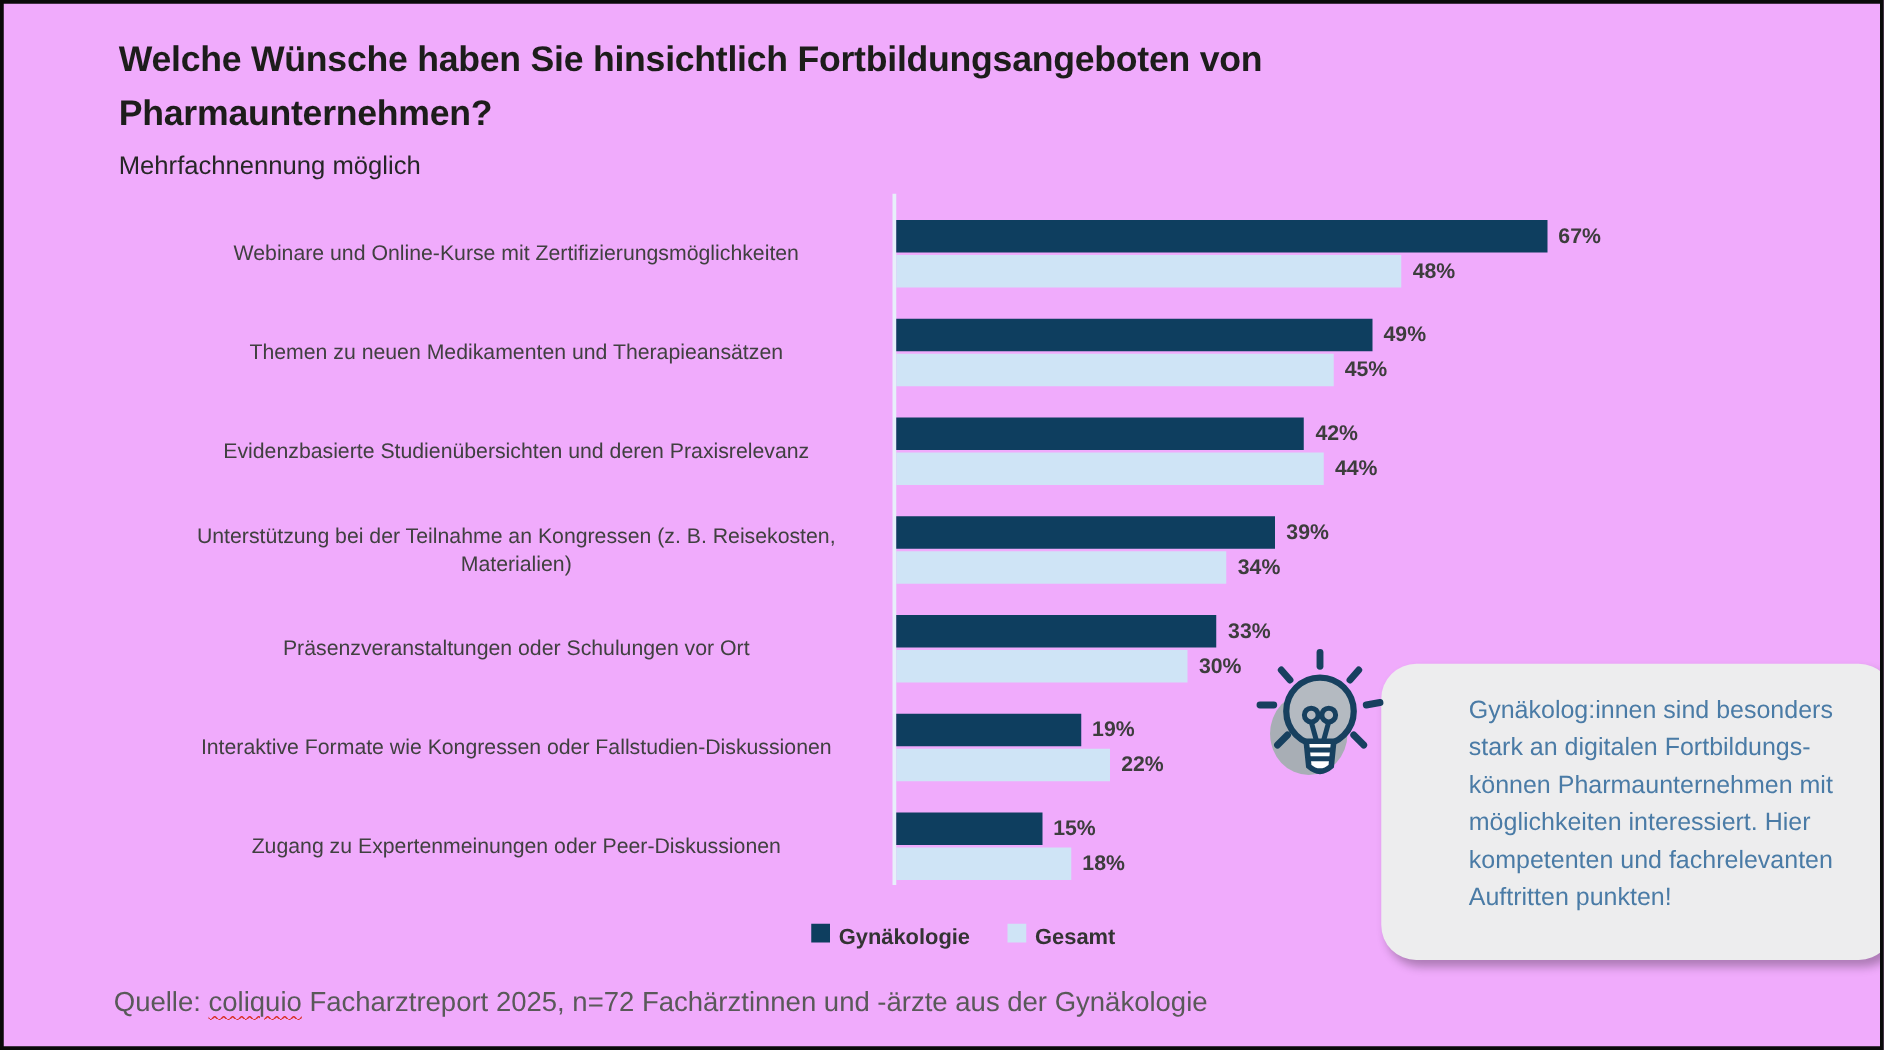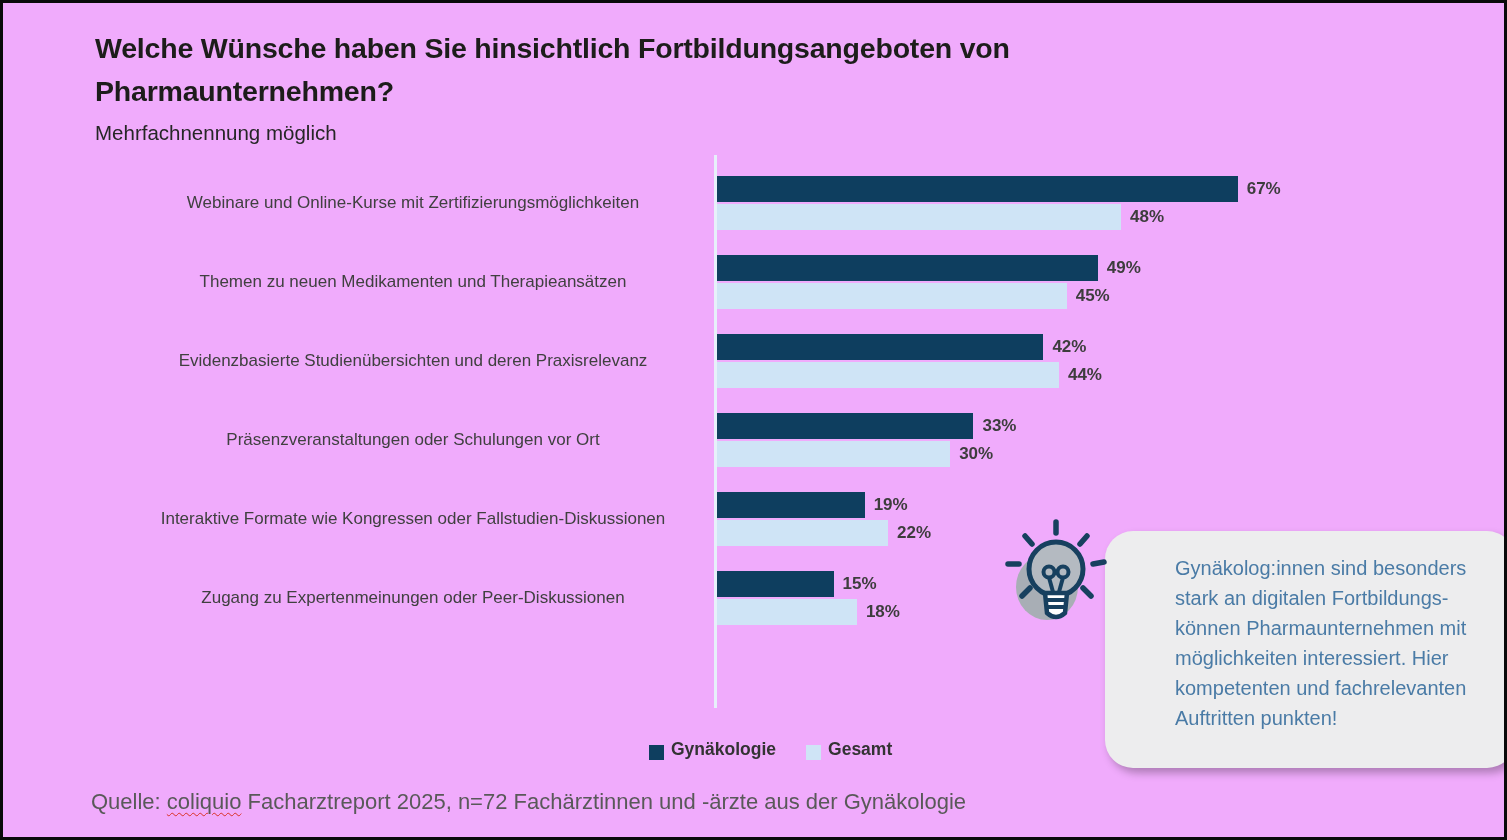--- a/index.html
+++ b/index.html
@@ -39,21 +39,21 @@
   .bar { height: 26px; flex: 0 0 auto; }
   .val {
     margin-left: 9px; font-size: 17px; font-weight: bold;
     color: #3d3d3d; white-space: nowrap;
   }
   .legend {
     position: absolute; left: 646px; top: 736px;
     display: flex; gap: 30px; align-items: center;
     font-size: 17.5px; font-weight: bold; color: #333333;
   }
-  .legend-item { display: inline-flex; align-items: flex-end; }
+  .legend-item { display: inline-flex; align-items: flex-start; }
   .swatch { width: 15px; height: 15px; margin-right: 7px; display: inline-block; }
   .footer {
     position: absolute; left: 88px; top: 786px;
     font-size: 22px; color: #595959;
   }
   .spellcheck {
     text-decoration: underline wavy #d93025;
     text-decoration-thickness: 1px;
     text-underline-offset: 3px;
   }
@@ -113,20 +113,34 @@
         <div class="cat">Evidenzbasierte Studienübersichten und deren Praxisrelevanz</div>
         <div class="cat-spacer"></div>
         <div class="bars">
           <div class="bar-line">
             <div class="bar" style="width: 60%; background: rgb(14, 62, 95);"></div>
             <span class="val">42%</span>
           </div>
           <div class="bar-line">
             <div class="bar" style="width: 62.8571%; background: rgb(207, 228, 246);"></div>
             <span class="val">44%</span>
+          </div>
+        </div>
+      </div>
+      <div class="row">
+        <div class="cat">Unterstützung bei der Teilnahme an Kongressen (z. B. Reisekosten, Materialien)</div>
+        <div class="cat-spacer"></div>
+        <div class="bars">
+          <div class="bar-line">
+            <div class="bar" style="width: 55.7143%; background: rgb(14, 62, 95);"></div>
+            <span class="val">39%</span>
+          </div>
+          <div class="bar-line">
+            <div class="bar" style="width: 48.5714%; background: rgb(207, 228, 246);"></div>
+            <span class="val">34%</span>
           </div>
         </div>
       </div>
       <div class="row">
         <div class="cat">Präsenzveranstaltungen oder Schulungen vor Ort</div>
         <div class="cat-spacer"></div>
         <div class="bars">
           <div class="bar-line">
             <div class="bar" style="width: 47.1429%; background: rgb(14, 62, 95);"></div>
             <span class="val">33%</span>

